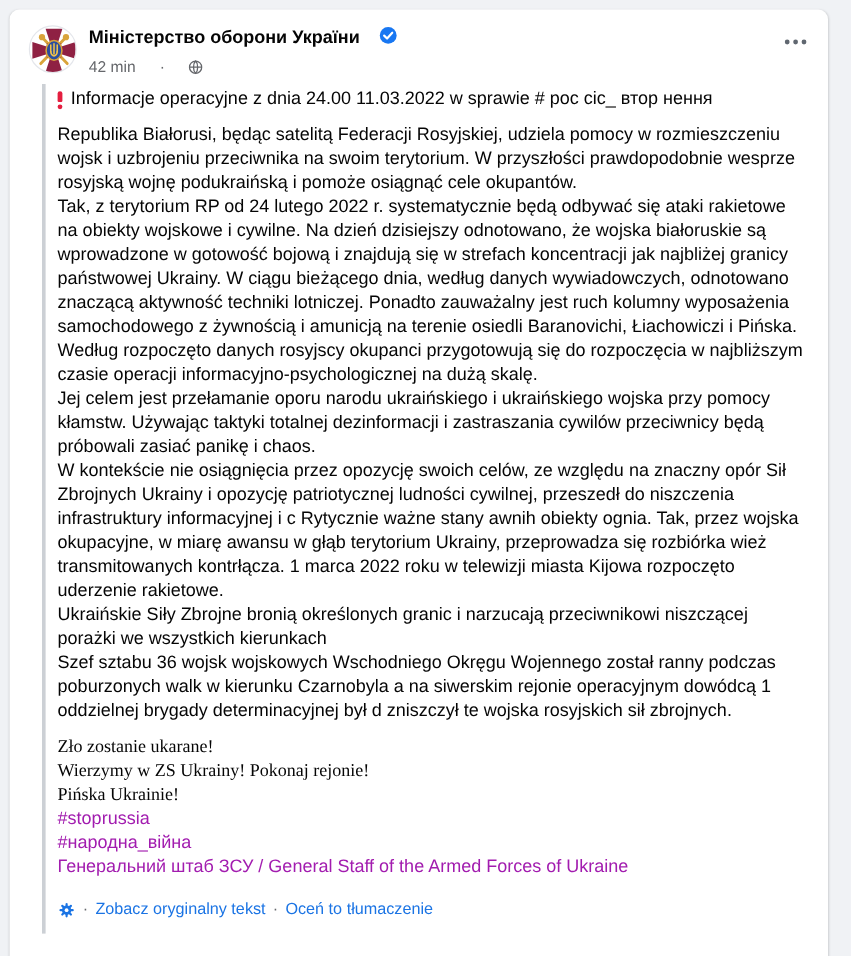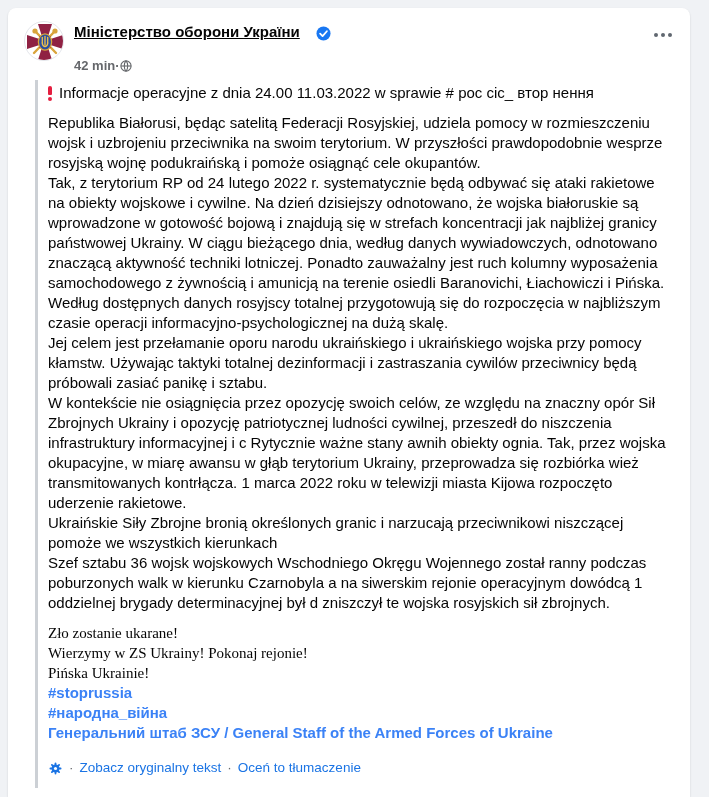--- a/index.html
+++ b/index.html
@@ -14,42 +14,42 @@
     background:#fff; border-radius:8px 8px 0 0;
     box-shadow:0 1px 2px rgba(0,0,0,.15);
   }
   
   .header { display:flex; align-items:flex-start; padding:13px 16px 6px; position:relative; }
   .avatar {
     width:40px; height:40px; border-radius:50%; overflow:hidden; flex:0 0 40px;
     border:1px solid #e4e6eb; background:#fff; cursor:pointer;
   }
   .head-text { margin-left:10px; padding-top:1px; }
-  .name-row { display:flex; align-items:flex-end; gap:16px;text-decoration:underline; }
+  .name-row { display:flex; align-items:flex-start; gap:16px; }
   .page-name { font-size:15px; font-weight:bold; color:#050505; line-height:19px; cursor:pointer; }
-  .meta-row { display:flex; align-items:center; gap:0; margin-top:17px; color:#65676b; font-size:13px; line-height:16px;font-weight:bold; }
+  .meta-row { display:flex; align-items:center; gap:20px; margin-top:7px; color:#65676b; font-size:13px; line-height:16px; }
   .menu-btn {
     position:absolute; right:9px; top:9px; width:36px; height:36px; border-radius:50%;
     display:flex; align-items:center; justify-content:center; gap:3px; cursor:pointer;
   }
   .menu-btn i { width:4px; height:4px; border-radius:50%; background:#606770; }
   
   .post-body { margin:0 16px; }
   .translated {
     border-left:3px solid #ccd0d5; margin-left:11px; padding-left:10px; padding-right:2px;
     font-size:15px; line-height:20px; color:#050505;
   }
   .alert-line { display:flex; align-items:flex-start; gap:7px; padding:3px 0 10px; }
   .excl { display:inline-flex; flex-direction:column; align-items:center; gap:2px; padding-top:3px; }
   .excl b { width:4px; height:9px; border-radius:2px 2px 1px 1px; background:#e41e3f; }
   .excl i { width:4px; height:4px; border-radius:50%; background:#e41e3f; }
   .t-par { margin:0; }
   .closing { margin-top:10px;font-family:Liberation Serif, serif; }
   .links-block a, .sig-link, .hash-line {
-    color:#3b82f6; text-decoration:none; cursor:pointer; display:block;font-weight:bold;
+    color:#a21caf; text-decoration:none; cursor:pointer; display:block;
   }
   
   .trans-footer {
     display:flex; align-items:center; gap:6px; margin-top:15px; padding-bottom:10px;
     font-size:13.5px; color:#1b74e4;
   }
   .trans-footer .dot { color:#65676b; }
   .trans-footer a { color:#1b74e4; text-decoration:none; cursor:pointer; }
   .gear { display:inline-flex; }
 </style>
@@ -117,24 +117,24 @@
         <span class="excl">
             <b></b>
             <i></i>
           </span>
         <span>Informacje operacyjne z dnia 24.00 11.03.2022 w sprawie # poc cic_ втор нення</span>
       </div>
 
       <div>
           <div class="t-par">Republika Białorusi, będąc satelitą Federacji Rosyjskiej, udziela pomocy w rozmieszczeniu wojsk i uzbrojeniu przeciwnika na swoim terytorium. W przyszłości prawdopodobnie wesprze rosyjską wojnę podukraińską i pomoże osiągnąć cele okupantów.</div>
           <div class="t-par">Tak, z terytorium RP od 24 lutego 2022 r. systematycznie będą odbywać się ataki rakietowe na obiekty wojskowe i cywilne. Na dzień dzisiejszy odnotowano, że wojska białoruskie są wprowadzone w gotowość bojową i znajdują się w strefach koncentracji jak najbliżej granicy państwowej Ukrainy. W ciągu bieżącego dnia, według danych wywiadowczych, odnotowano znaczącą aktywność techniki lotniczej. Ponadto zauważalny jest ruch kolumny wyposażenia samochodowego z żywnością i amunicją na terenie osiedli Baranovichi, Łiachowiczi i Pińska.</div>
-          <div class="t-par">Według dostępnych danych rosyjscy totalnej przygotowują się do rozpoczęcia w najbliższym czasie operacji informacyjno-psychologicznej na dużą skalę.</div>
-          <div class="t-par">Jej celem jest przełamanie oporu narodu ukraińskiego i ukraińskiego wojska przy pomocy kłamstw. Używając taktyki totalnej dezinformacji i zastraszania cywilów przeciwnicy będą próbowali zasiać panikę i sztabu.</div>
+          <div class="t-par">Według rozpoczęto danych rosyjscy okupanci przygotowują się do rozpoczęcia w najbliższym czasie operacji informacyjno-psychologicznej na dużą skalę.</div>
+          <div class="t-par">Jej celem jest przełamanie oporu narodu ukraińskiego i ukraińskiego wojska przy pomocy kłamstw. Używając taktyki totalnej dezinformacji i zastraszania cywilów przeciwnicy będą próbowali zasiać panikę i chaos.</div>
           <div class="t-par">W kontekście nie osiągnięcia przez opozycję swoich celów, ze względu na znaczny opór Sił Zbrojnych Ukrainy i opozycję patriotycznej ludności cywilnej, przeszedł do niszczenia infrastruktury informacyjnej i c Rytycznie ważne stany awnih obiekty ognia. Tak, przez wojska okupacyjne, w miarę awansu w głąb terytorium Ukrainy, przeprowadza się rozbiórka wież transmitowanych kontrłącza. 1 marca 2022 roku w telewizji miasta Kijowa rozpoczęto uderzenie rakietowe.</div>
-          <div class="t-par">Ukraińskie Siły Zbrojne bronią określonych granic i narzucają przeciwnikowi niszczącej pomoże we wszystkich kierunkach</div>
+          <div class="t-par">Ukraińskie Siły Zbrojne bronią określonych granic i narzucają przeciwnikowi niszczącej porażki we wszystkich kierunkach</div>
           <div class="t-par">Szef sztabu 36 wojsk wojskowych Wschodniego Okręgu Wojennego został ranny podczas poburzonych walk w kierunku Czarnobyla a na siwerskim rejonie operacyjnym dowódcą 1 oddzielnej brygady determinacyjnej był d zniszczył te wojska rosyjskich sił zbrojnych.</div>
         </div>
 
       <div class="closing">
           <div class="t-par">Zło zostanie ukarane!</div>
           <div class="t-par">Wierzymy w ZS Ukrainy! Pokonaj rejonie!</div>
           <div class="t-par">Pińska Ukrainie!</div>
         </div>
 
       <div class="links-block">

